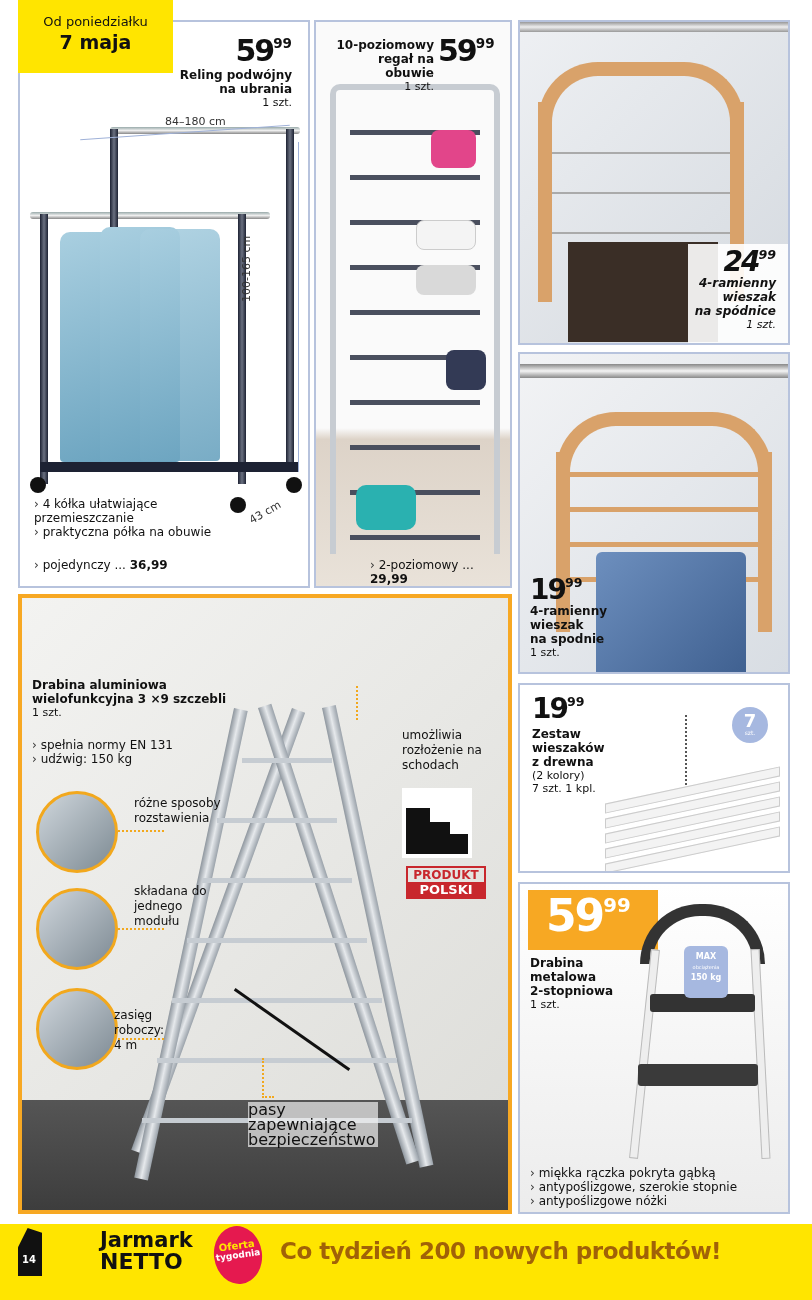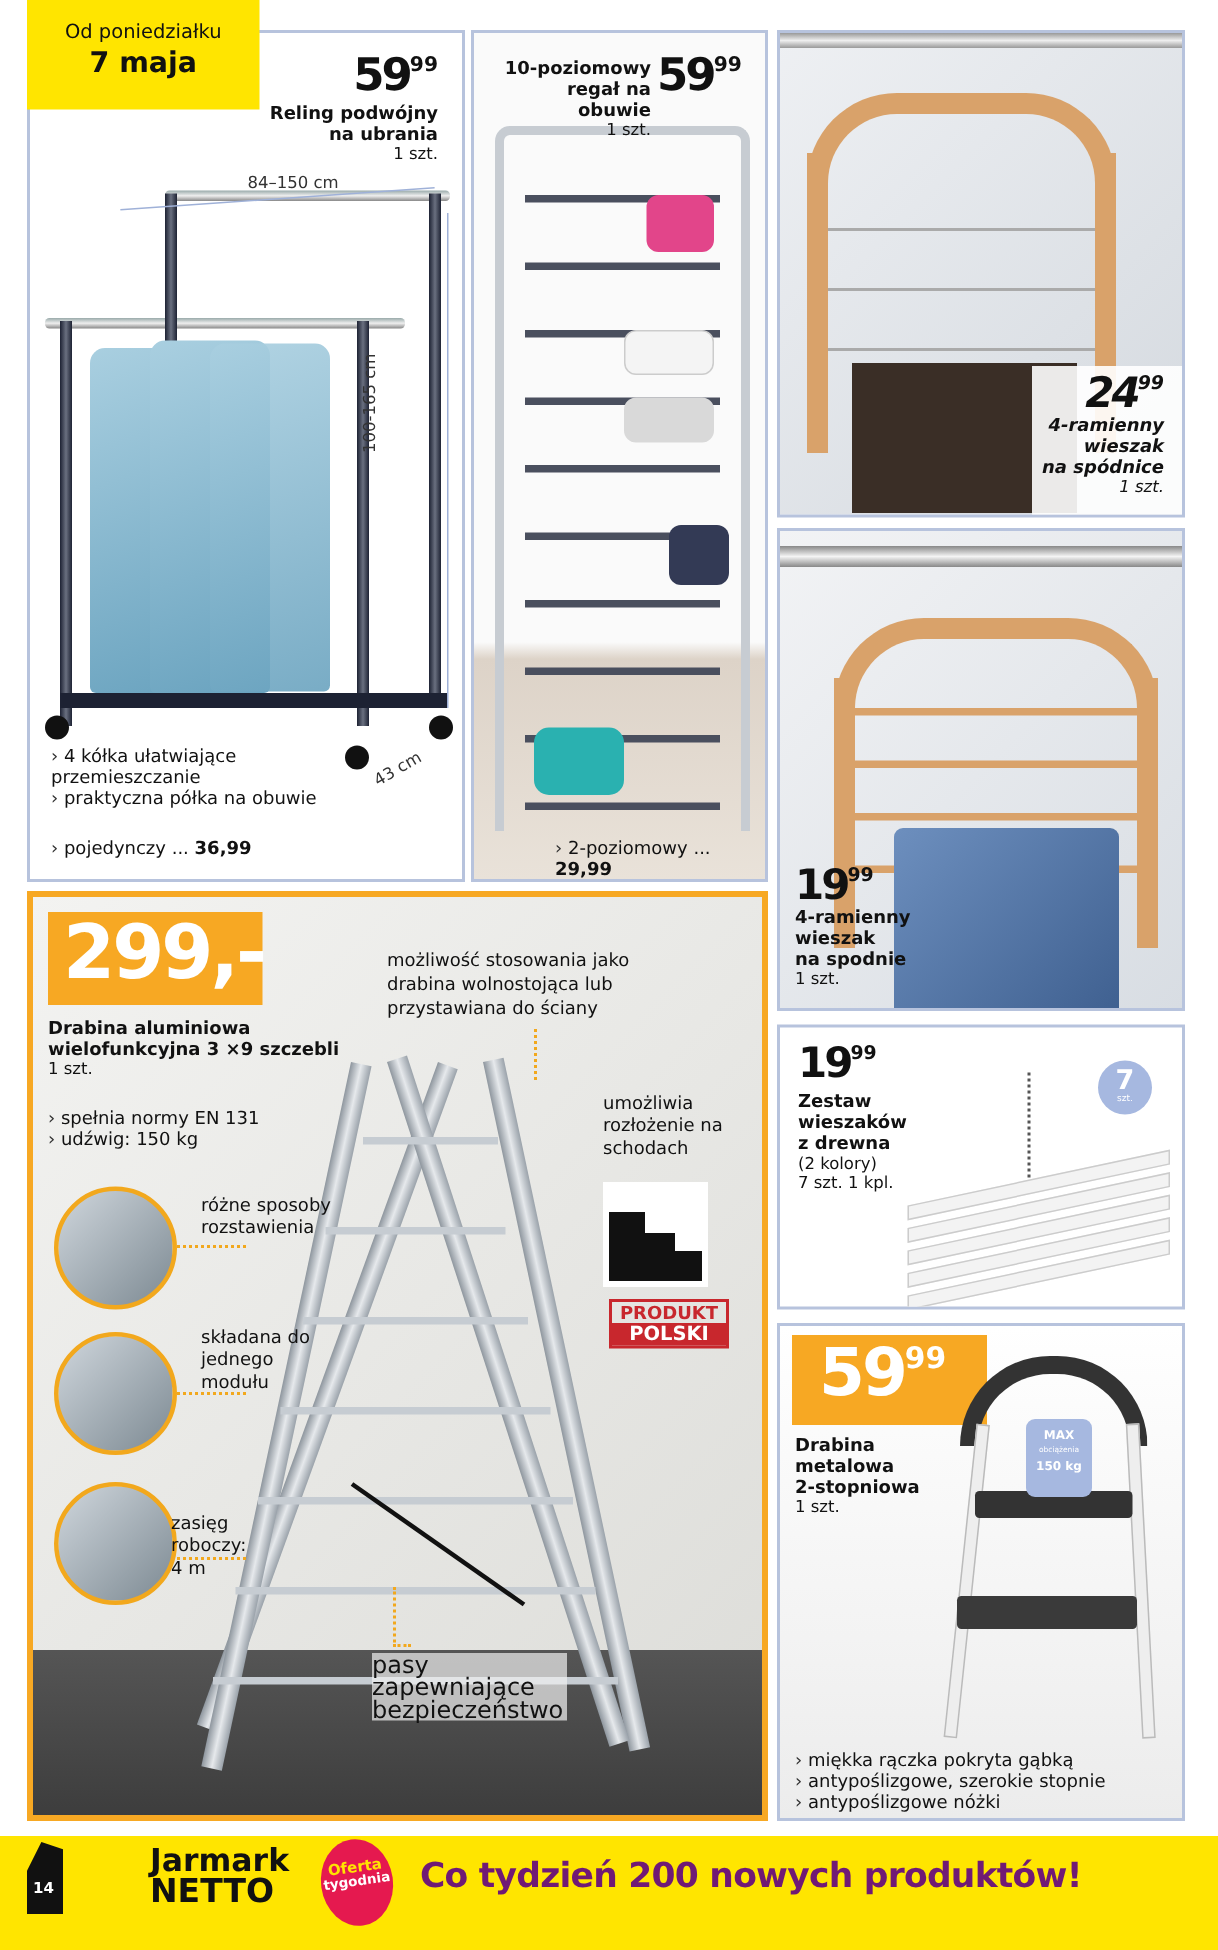--- a/index.html
+++ b/index.html
@@ -33,21 +33,21 @@
     <div class="pole" style="left:10px;top:97px;width:8px;height:270px;"></div>
     <div class="pole" style="left:208px;top:97px;width:8px;height:270px;"></div>
     <div class="abs" style="left:10px;top:345px;width:258px;height:10px;background:#1d2233;"></div>
     <div class="shirt" style="left:30px;top:115px;width:80px;height:230px;"></div>
     <div class="shirt" style="left:70px;top:110px;width:80px;height:235px;"></div>
     <div class="shirt" style="left:110px;top:112px;width:80px;height:232px;opacity:.9"></div>
     <div class="abs" style="left:0;top:360px;width:16px;height:16px;border-radius:50%;background:#111"></div>
     <div class="abs" style="left:200px;top:380px;width:16px;height:16px;border-radius:50%;background:#111"></div>
     <div class="abs" style="left:256px;top:360px;width:16px;height:16px;border-radius:50%;background:#111"></div>
   </div>
-  <div class="abs" style="left:145px;top:93px;font-size:11px;color:#333;">84–150 cm</div>
+  <div class="abs" style="left:145px;top:93px;font-size:11px;color:#333;">84–180 cm</div>
   <div class="abs" style="left:60px;top:110px;width:210px;height:1px;background:#9fb1d8;transform:rotate(-4deg)"></div>
   <div class="abs" style="left:220px;top:280px;font-size:11px;color:#333;transform:rotate(-90deg);transform-origin:left top;">100-165 cm</div>
   <div class="abs" style="left:278px;top:120px;width:1px;height:330px;background:#9fb1d8"></div>
   <div class="abs" style="left:228px;top:484px;font-size:11px;color:#333;transform:rotate(-30deg)">43 cm</div>
 
   <div class="abs" style="right:16px;top:14px;text-align:right;">
     <div class="price" style="font-size:30px;"><span>59</span><sup>99</sup></div>
     <div class="bold" style="font-size:12px;margin-top:2px;">Reling podwójny</div>
     <div class="bold" style="font-size:12px;">na ubrania</div>
     <div style="font-size:11px;">1 szt.</div>
@@ -181,23 +181,20 @@
   </div>
   <div class="abs" style="left:10px;top:282px;">
     <div class="bullet">miękka rączka pokryta gąbką</div>
     <div class="bullet">antypoślizgowe, szerokie stopnie</div>
     <div class="bullet">antypoślizgowe nóżki</div>
   </div>
 </div>
 
 <div class="abs" style="left:18px;top:594px;width:494px;height:620px;border:4px solid #f7a823;background:linear-gradient(135deg,#f3f3f1,#dcdcd8);overflow:hidden;">
   <div class="abs" style="left:0;bottom:0;width:100%;height:110px;background:linear-gradient(#555,#3d3d3d);"></div>
-  <div class="abs" style="left:10px;top:10px;width:143px;height:62px;background:#f7a823;color:#fff;padding:2px 0 0 10px;">
-    <div class="price" style="font-size:50px;">299,-</div>
-  </div>
   <div class="abs" style="left:10px;top:80px;">
     <div class="bold" style="font-size:12px;">Drabina aluminiowa</div>
     <div class="bold" style="font-size:12px;">wielofunkcyjna 3 ×9 szczebli</div>
     <div style="font-size:11px;">1 szt.</div>
   </div>
   <div class="abs" style="left:10px;top:140px;">
     <div class="bullet">spełnia normy EN 131</div>
     <div class="bullet">udźwig: 150 kg</div>
   </div>
 
@@ -209,21 +206,20 @@
     <div class="rung" style="left:120px;top:60px;width:90px"></div>
     <div class="rung" style="left:95px;top:120px;width:120px"></div>
     <div class="rung" style="left:80px;top:180px;width:150px"></div>
     <div class="rung" style="left:65px;top:240px;width:180px"></div>
     <div class="rung" style="left:50px;top:300px;width:210px"></div>
     <div class="rung" style="left:35px;top:360px;width:240px"></div>
     <div class="rung" style="left:20px;top:420px;width:270px"></div>
     <div class="abs" style="left:100px;top:330px;width:140px;height:3px;background:#111;transform:rotate(35deg)"></div>
   </div>
 
-  <div class="abs" style="left:236px;top:34px;width:185px;font-size:12px;line-height:16px;">możliwość stosowania jako drabina wolnostojąca lub przystawiana do ściany</div>
   <div class="abs dash" style="left:334px;top:88px;width:10px;height:34px;border-left-width:2px;"></div>
   <div class="abs" style="left:380px;top:130px;width:85px;font-size:12px;line-height:15px;">umożliwia rozłożenie na schodach</div>
   <div class="abs" style="left:380px;top:190px;width:70px;height:70px;background:#fff;">
     <div class="abs" style="left:4px;top:46px;width:62px;height:20px;background:#111"></div>
     <div class="abs" style="left:4px;top:34px;width:44px;height:14px;background:#111"></div>
     <div class="abs" style="left:4px;top:20px;width:24px;height:16px;background:#111"></div>
   </div>
   <div class="abs" style="left:384px;top:268px;width:80px;border:2px solid #c8272d;text-align:center;">
     <div class="bold" style="font-size:12px;color:#c8272d;">PRODUKT</div>
     <div class="bold" style="font-size:13px;color:#fff;background:#c8272d;">POLSKI</div>
@@ -249,14 +245,14 @@
   <div class="abs" style="left:18px;top:4px;width:24px;height:48px;background:#111;clip-path:polygon(40% 0,100% 10%,100% 100%,0 100%,0 40%);"></div>
   <div class="abs bold" style="left:22px;top:30px;font-size:10px;color:#fff;">14</div>
   <div class="abs" style="left:100px;top:6px;text-align:left;line-height:1;">
     <div class="bold" style="font-size:21px;">Jarmark</div>
     <div class="bold" style="font-size:22px;">NETTO</div>
   </div>
   <div class="abs" style="left:214px;top:2px;width:48px;height:58px;border-radius:50%;background:#e5194f;color:#fff;text-align:center;padding-top:14px;line-height:1.1;transform:rotate(-8deg);">
     <div class="bold" style="font-size:10px;color:#ffe500;">Oferta</div>
     <div class="bold" style="font-size:9px;">tygodnia</div>
   </div>
-  <div class="abs bold" style="left:280px;top:14px;font-size:23px;letter-spacing:-0.5px;color:#701a75;">Co tydzień 200 nowych produktów!</div>
+  <div class="abs bold" style="left:280px;top:14px;font-size:23px;letter-spacing:-0.5px;color:#a16207;">Co tydzień 200 nowych produktów!</div>
 </div>
 
 </body></html>

